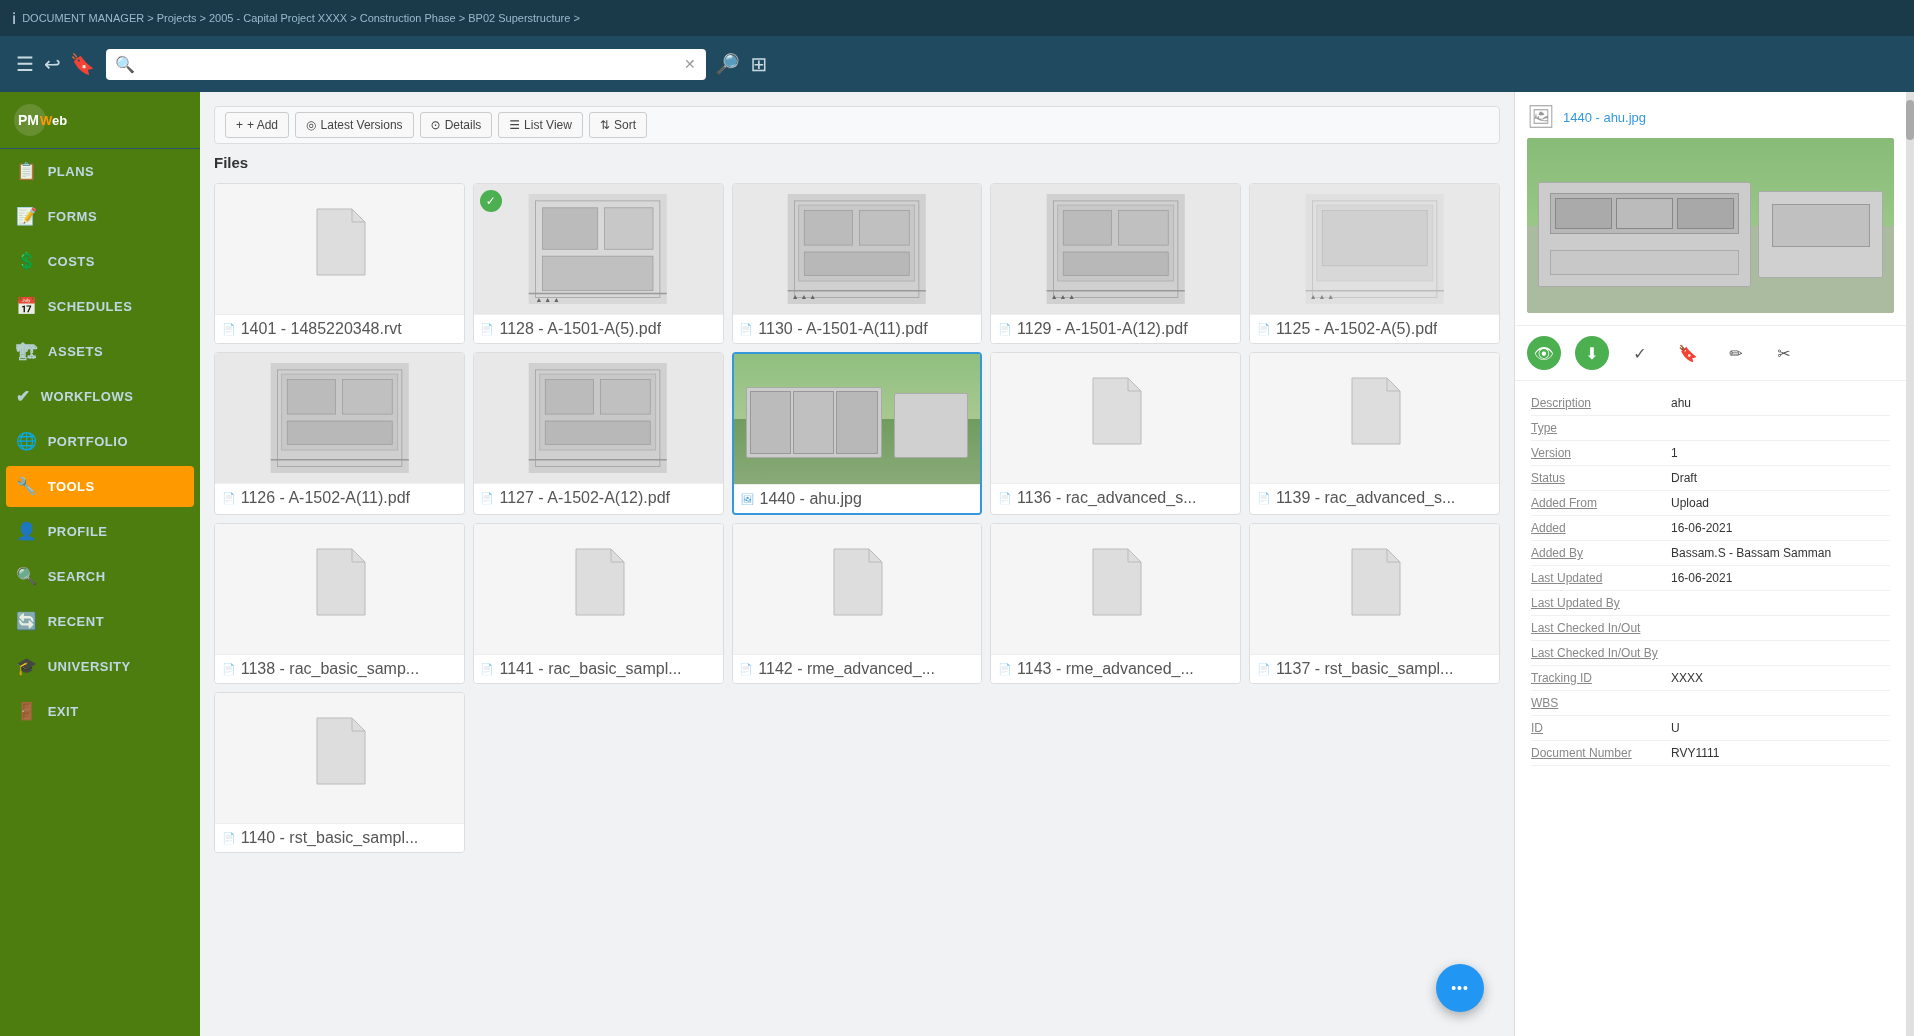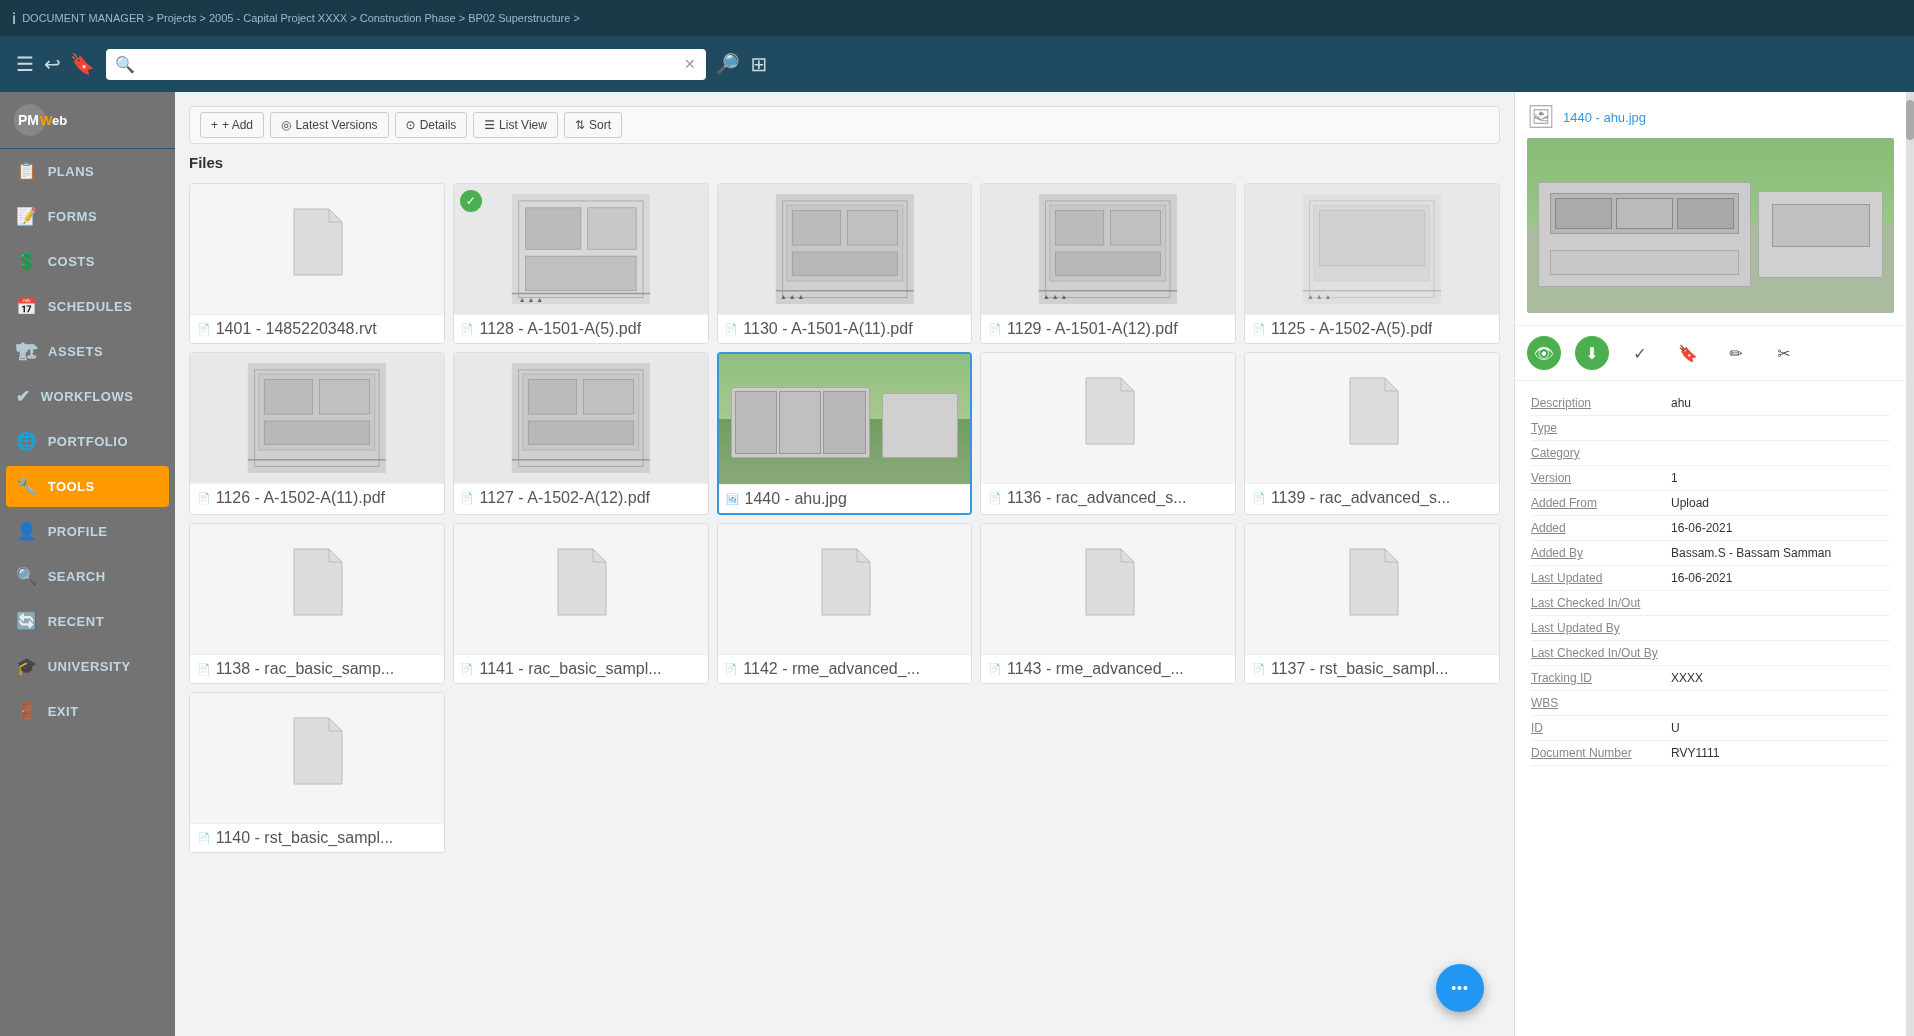--- a/index.html
+++ b/index.html
@@ -62,22 +62,22 @@
 
     
     .main-layout {
       display: flex;
       flex: 1;
       overflow: hidden;
     }
 
     
     .sidebar {
-      width: 175px;
-      background: #737373;
+      width: 200px;
+      background: #4d7c0f;
       display: flex;
       flex-direction: column;
       flex-shrink: 0;
     }
     .sidebar-logo {
       padding: 10px 12px;
       display: flex;
       align-items: center;
       border-bottom: 1px solid #2a5570;
     }
@@ -733,49 +733,49 @@
           <div class="detail-meta">
             <div class="meta-row">
               <span class="meta-label">Description</span>
               <span class="meta-value">ahu</span>
             </div>
             <div class="meta-row">
               <span class="meta-label">Type</span>
               <span class="meta-value"></span>
             </div>
             <div class="meta-row">
-              <span class="meta-label">Category</span>
-              <span class="meta-value"></span>
-            </div>
-            <div class="meta-row">
               <span class="meta-label">Version</span>
               <span class="meta-value">1</span>
             </div>
             <div class="meta-row">
+              <span class="meta-label">Status</span>
+              <span class="meta-value">Draft</span>
+            </div>
+            <div class="meta-row">
               <span class="meta-label">Added From</span>
               <span class="meta-value">Upload</span>
             </div>
             <div class="meta-row">
               <span class="meta-label">Added</span>
               <span class="meta-value">16-06-2021</span>
             </div>
             <div class="meta-row">
               <span class="meta-label">Added By</span>
               <span class="meta-value">Bassam.S - Bassam Samman</span>
             </div>
             <div class="meta-row">
               <span class="meta-label">Last Updated</span>
               <span class="meta-value">16-06-2021</span>
             </div>
             <div class="meta-row">
+              <span class="meta-label">Last Updated By</span>
+              <span class="meta-value"></span>
+            </div>
+            <div class="meta-row">
               <span class="meta-label">Last Checked In/Out</span>
-              <span class="meta-value"></span>
-            </div>
-            <div class="meta-row">
-              <span class="meta-label">Last Updated By</span>
               <span class="meta-value"></span>
             </div>
             <div class="meta-row">
               <span class="meta-label">Last Checked In/Out By</span>
               <span class="meta-value"></span>
             </div>
             <div class="meta-row">
               <span class="meta-label">Tracking ID</span>
               <span class="meta-value">XXXX</span>
             </div>

